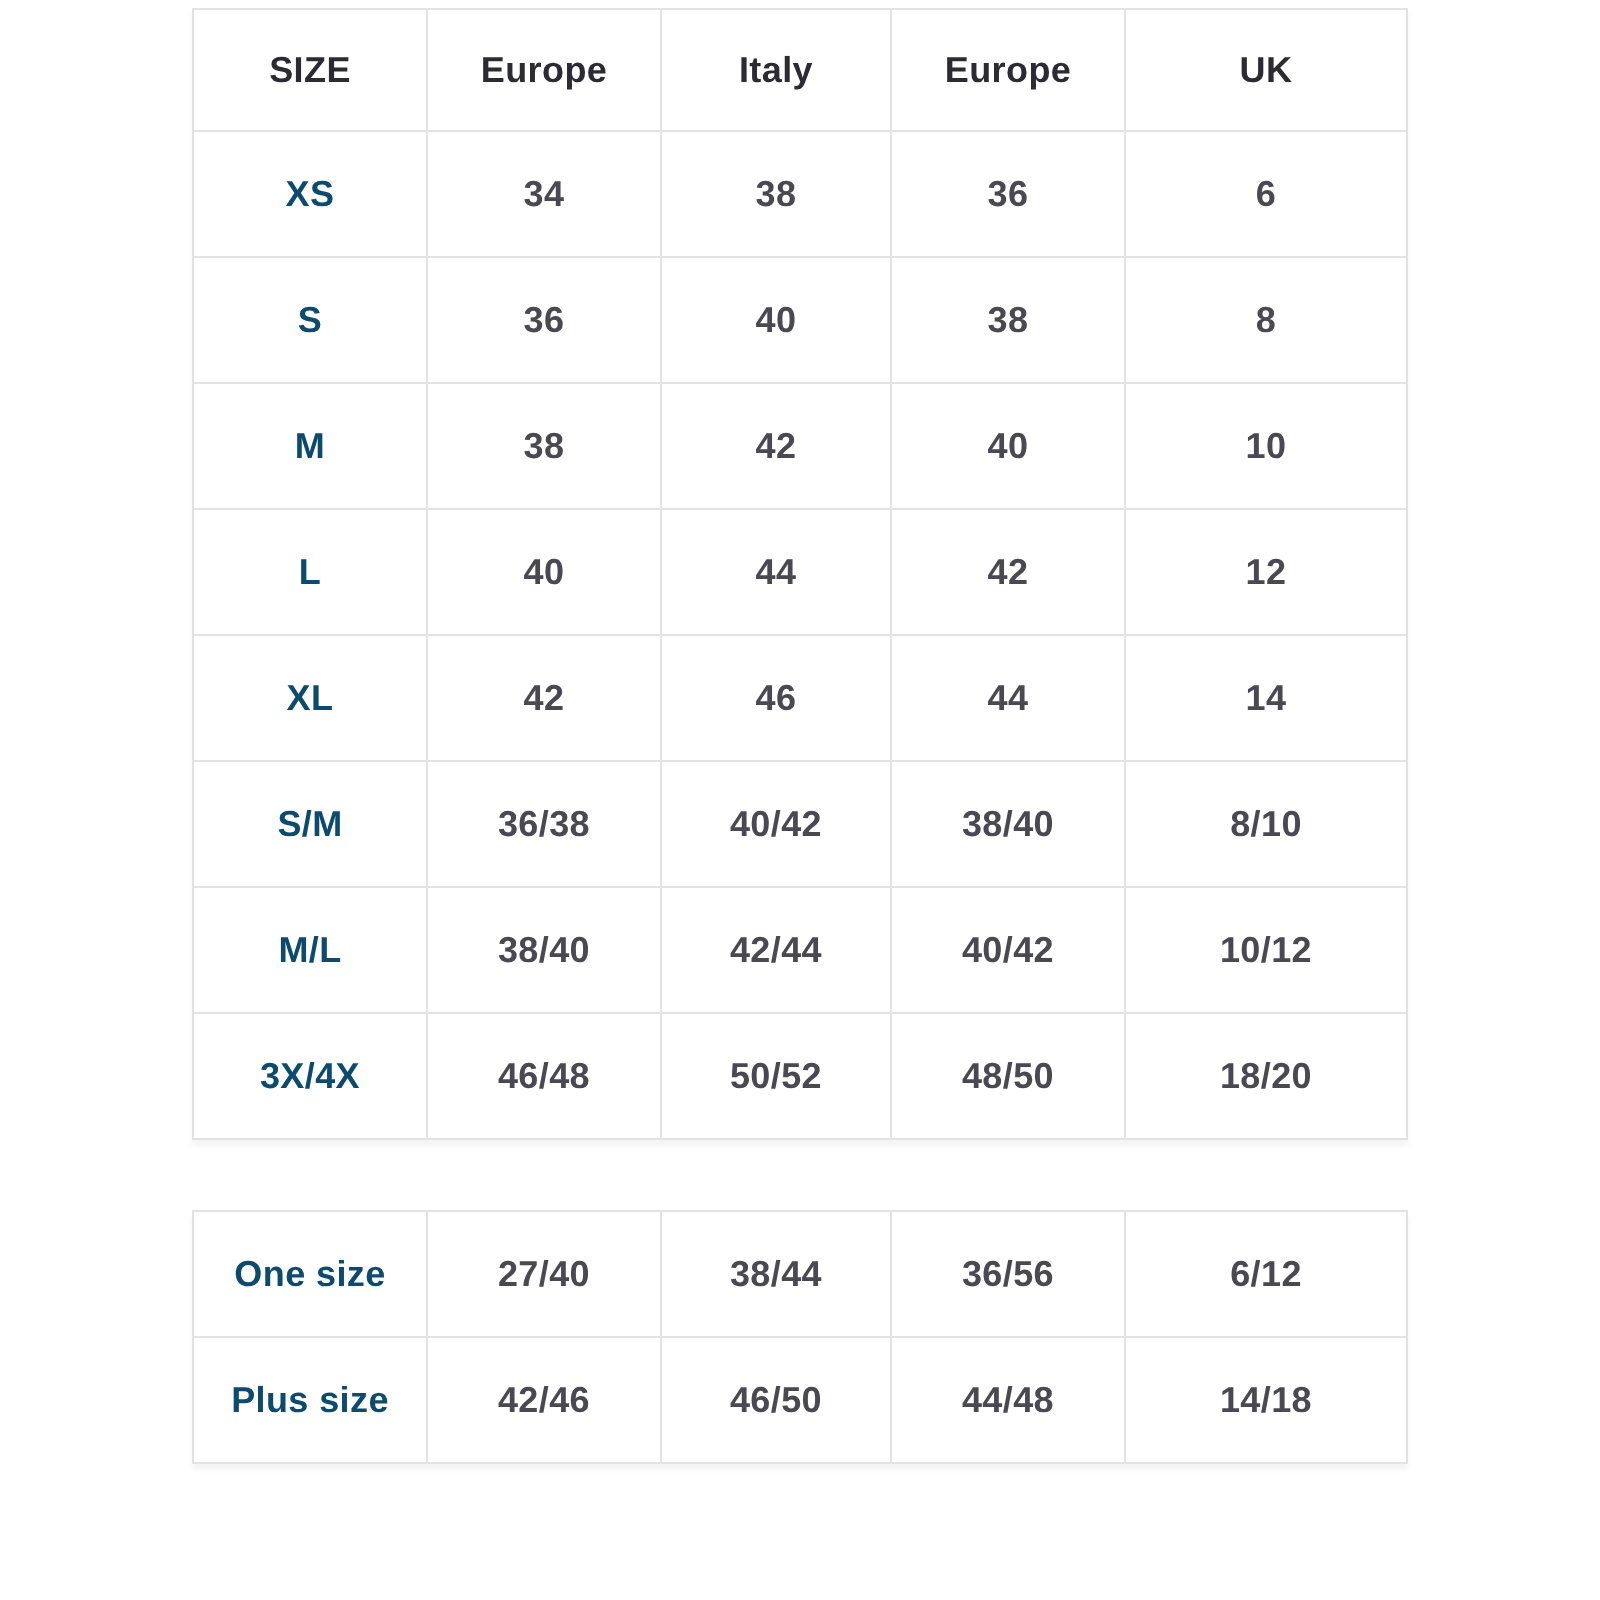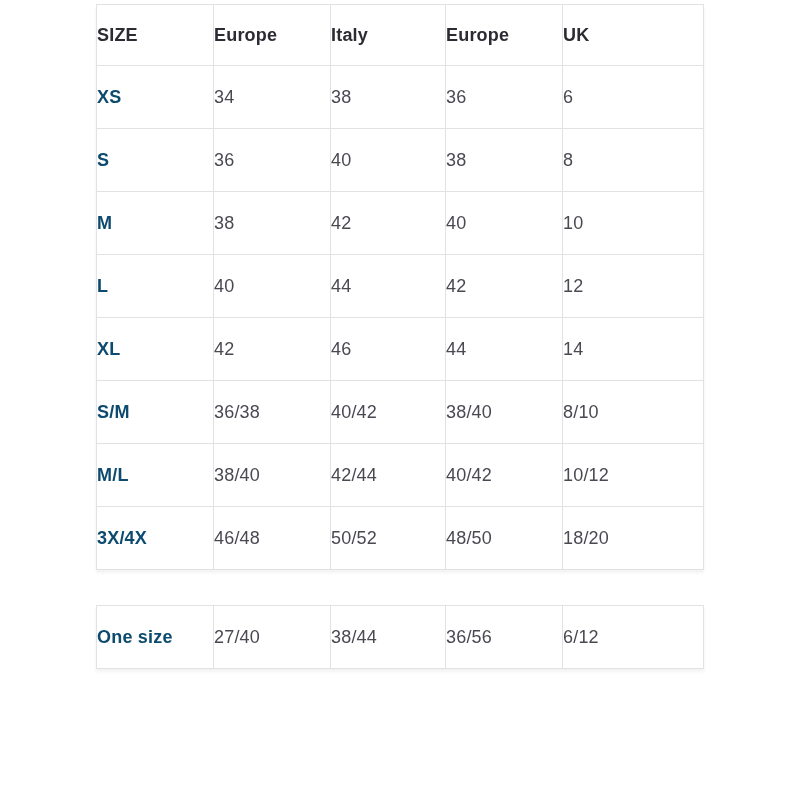--- a/index.html
+++ b/index.html
@@ -22,38 +22,38 @@
   }
   table {
     border-collapse: collapse;
     table-layout: fixed;
     width: 607px;
     background: #ffffff;
     box-shadow: 0 3px 3px rgba(0,0,0,0.05);
   }
   th, td {
     border: 1px solid #e2e2e2;
-    text-align: left;
+    text-align: center;
     vertical-align: middle;
     padding: 0;
     height: 62px;
     font-size: 18px;
     letter-spacing: 0.2px;
   }
   thead th {
     font-weight: 700;
     color: #2c2b33;
     height: 60px;
   }
   tbody th {
     font-weight: 700;
     color: #0c4a6e;
   }
   tbody td {
-    font-weight: 400;
+    font-weight: 700;
     color: #4a4952;
   }
   .gap {
     height: 35px;
   }
   col.c-size   { width: 117px; }
   col.c-europe { width: 117px; }
   col.c-italy  { width: 115px; }
   col.c-france { width: 117px; }
   col.c-uk     { width: 141px; }
@@ -151,16 +151,23 @@
         <col class="c-uk">
     </colgroup>
     <tbody>
       <tr>
         <th scope="row">One size</th>
         <td>27/40</td>
         <td>38/44</td>
         <td>36/56</td>
         <td>6/12</td>
       </tr>
+      <tr>
+        <th scope="row">Plus size</th>
+        <td>42/46</td>
+        <td>46/50</td>
+        <td>44/48</td>
+        <td>14/18</td>
+      </tr>
     </tbody>
   </table>
 
 </div>
 
 </body></html>

